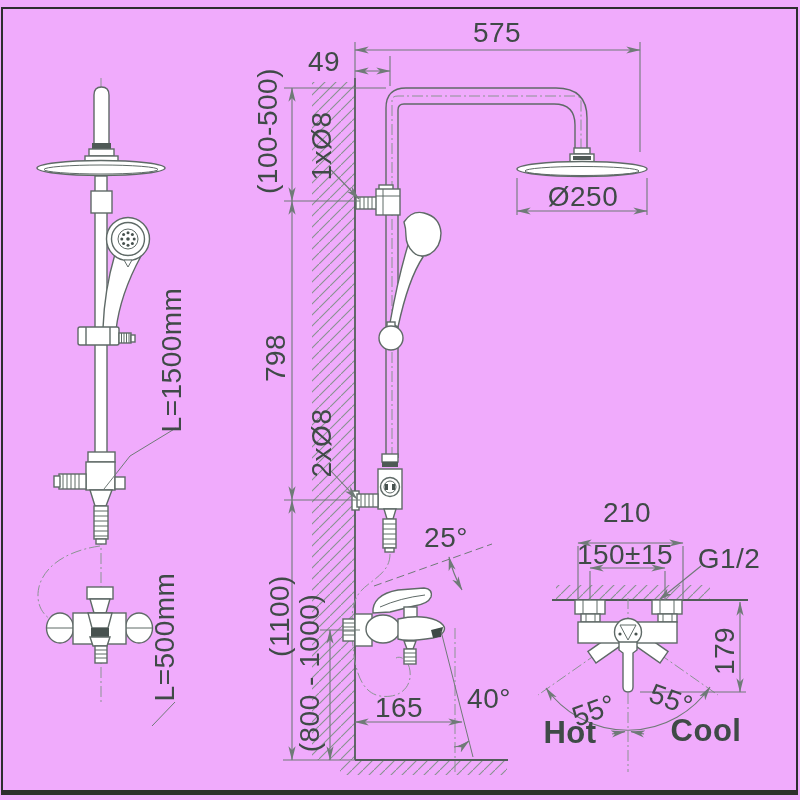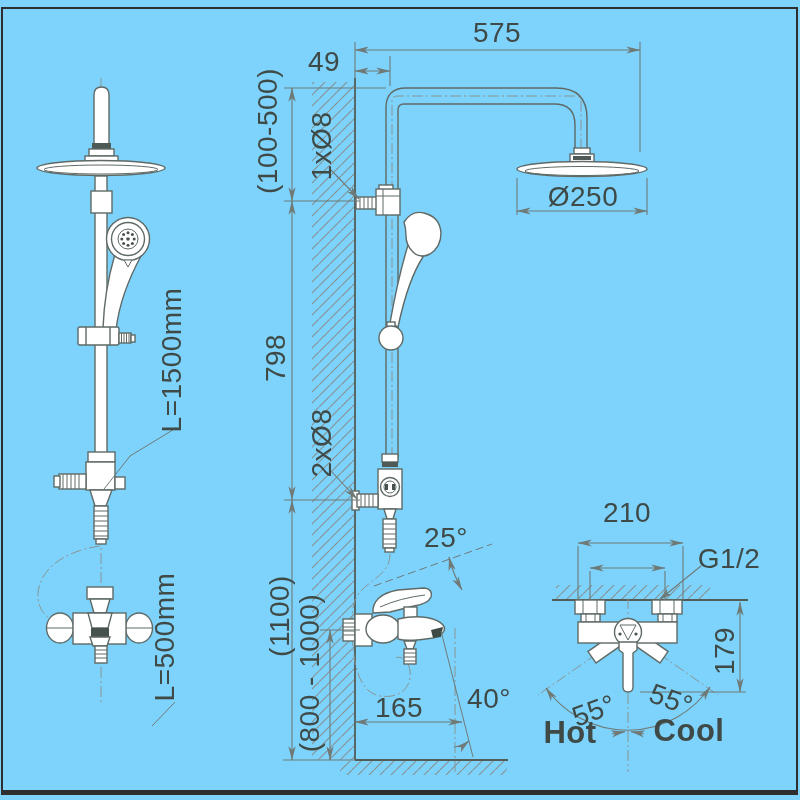--- a/index.html
+++ b/index.html
@@ -1,16 +1,16 @@
 <!DOCTYPE html>
 <html><head>
 <meta charset="utf-8">
 <style>
   html,body{margin:0;padding:0;background:#fff;}
-  .stage{position:relative;width:800px;height:800px;background:#7dd3fc;overflow:hidden;
+  .stage{position:relative;width:800px;height:800px;background:#f0abfc;overflow:hidden;
          font-family:"Liberation Sans", sans-serif;}
   .frame{position:absolute;left:1px;top:7px;right:2px;bottom:5px;
          border-style:solid;border-color:#2e2e2e;border-width:2px 2px 5px 2px;pointer-events:none;}
   .linework{position:absolute;left:0;top:0;}
   .lbl{position:absolute;transform:translate(-50%,-50%);white-space:nowrap;
        font-size:28px;color:#3f4a47;letter-spacing:0.5px;line-height:1;}
   .rot{transform:translate(-50%,-50%) rotate(-90deg);}
   .rotL{transform:translate(-50%,-50%) rotate(-20deg);}
   .rotR{transform:translate(-50%,-50%) rotate(20deg);}
   .big{font-size:31px;font-weight:bold;}
@@ -294,21 +294,22 @@
 <div class="lbl rot" style="left:276px;top:358px">798</div>
 <div class="lbl rot" style="left:322px;top:443px">2xØ8</div>
 <div class="lbl rot" style="left:172px;top:360px">L=1500mm</div>
 <div class="lbl rot" style="left:165px;top:637px">L=500mm</div>
 <div class="lbl rot" style="left:280px;top:616px">(1100)</div>
 <div class="lbl rot" style="left:310px;top:673px">(800 - 1000)</div>
 <div class="lbl" style="left:446px;top:538px">25°</div>
 <div class="lbl" style="left:399px;top:708px">165</div>
 <div class="lbl" style="left:489px;top:699px">40°</div>
 <div class="lbl" style="left:627px;top:513px">210</div>
+<div class="lbl" style="left:625px;top:555px">150±15</div>
 <div class="lbl" style="left:729px;top:559px">G1/2</div>
 <div class="lbl rot" style="left:725px;top:651px">179</div>
 <div class="lbl rotL" style="left:594px;top:711px">55°</div>
 <div class="lbl rotR" style="left:671px;top:700px">55°</div>
 <div class="lbl big" style="left:570px;top:732px">Hot</div>
-<div class="lbl big" style="left:689px;top:730px">Cool</div>
+<div class="lbl big" style="left:706px;top:730px">Cool</div>
 
 <div class="frame"></div>
 </div>
 
 </body></html>

